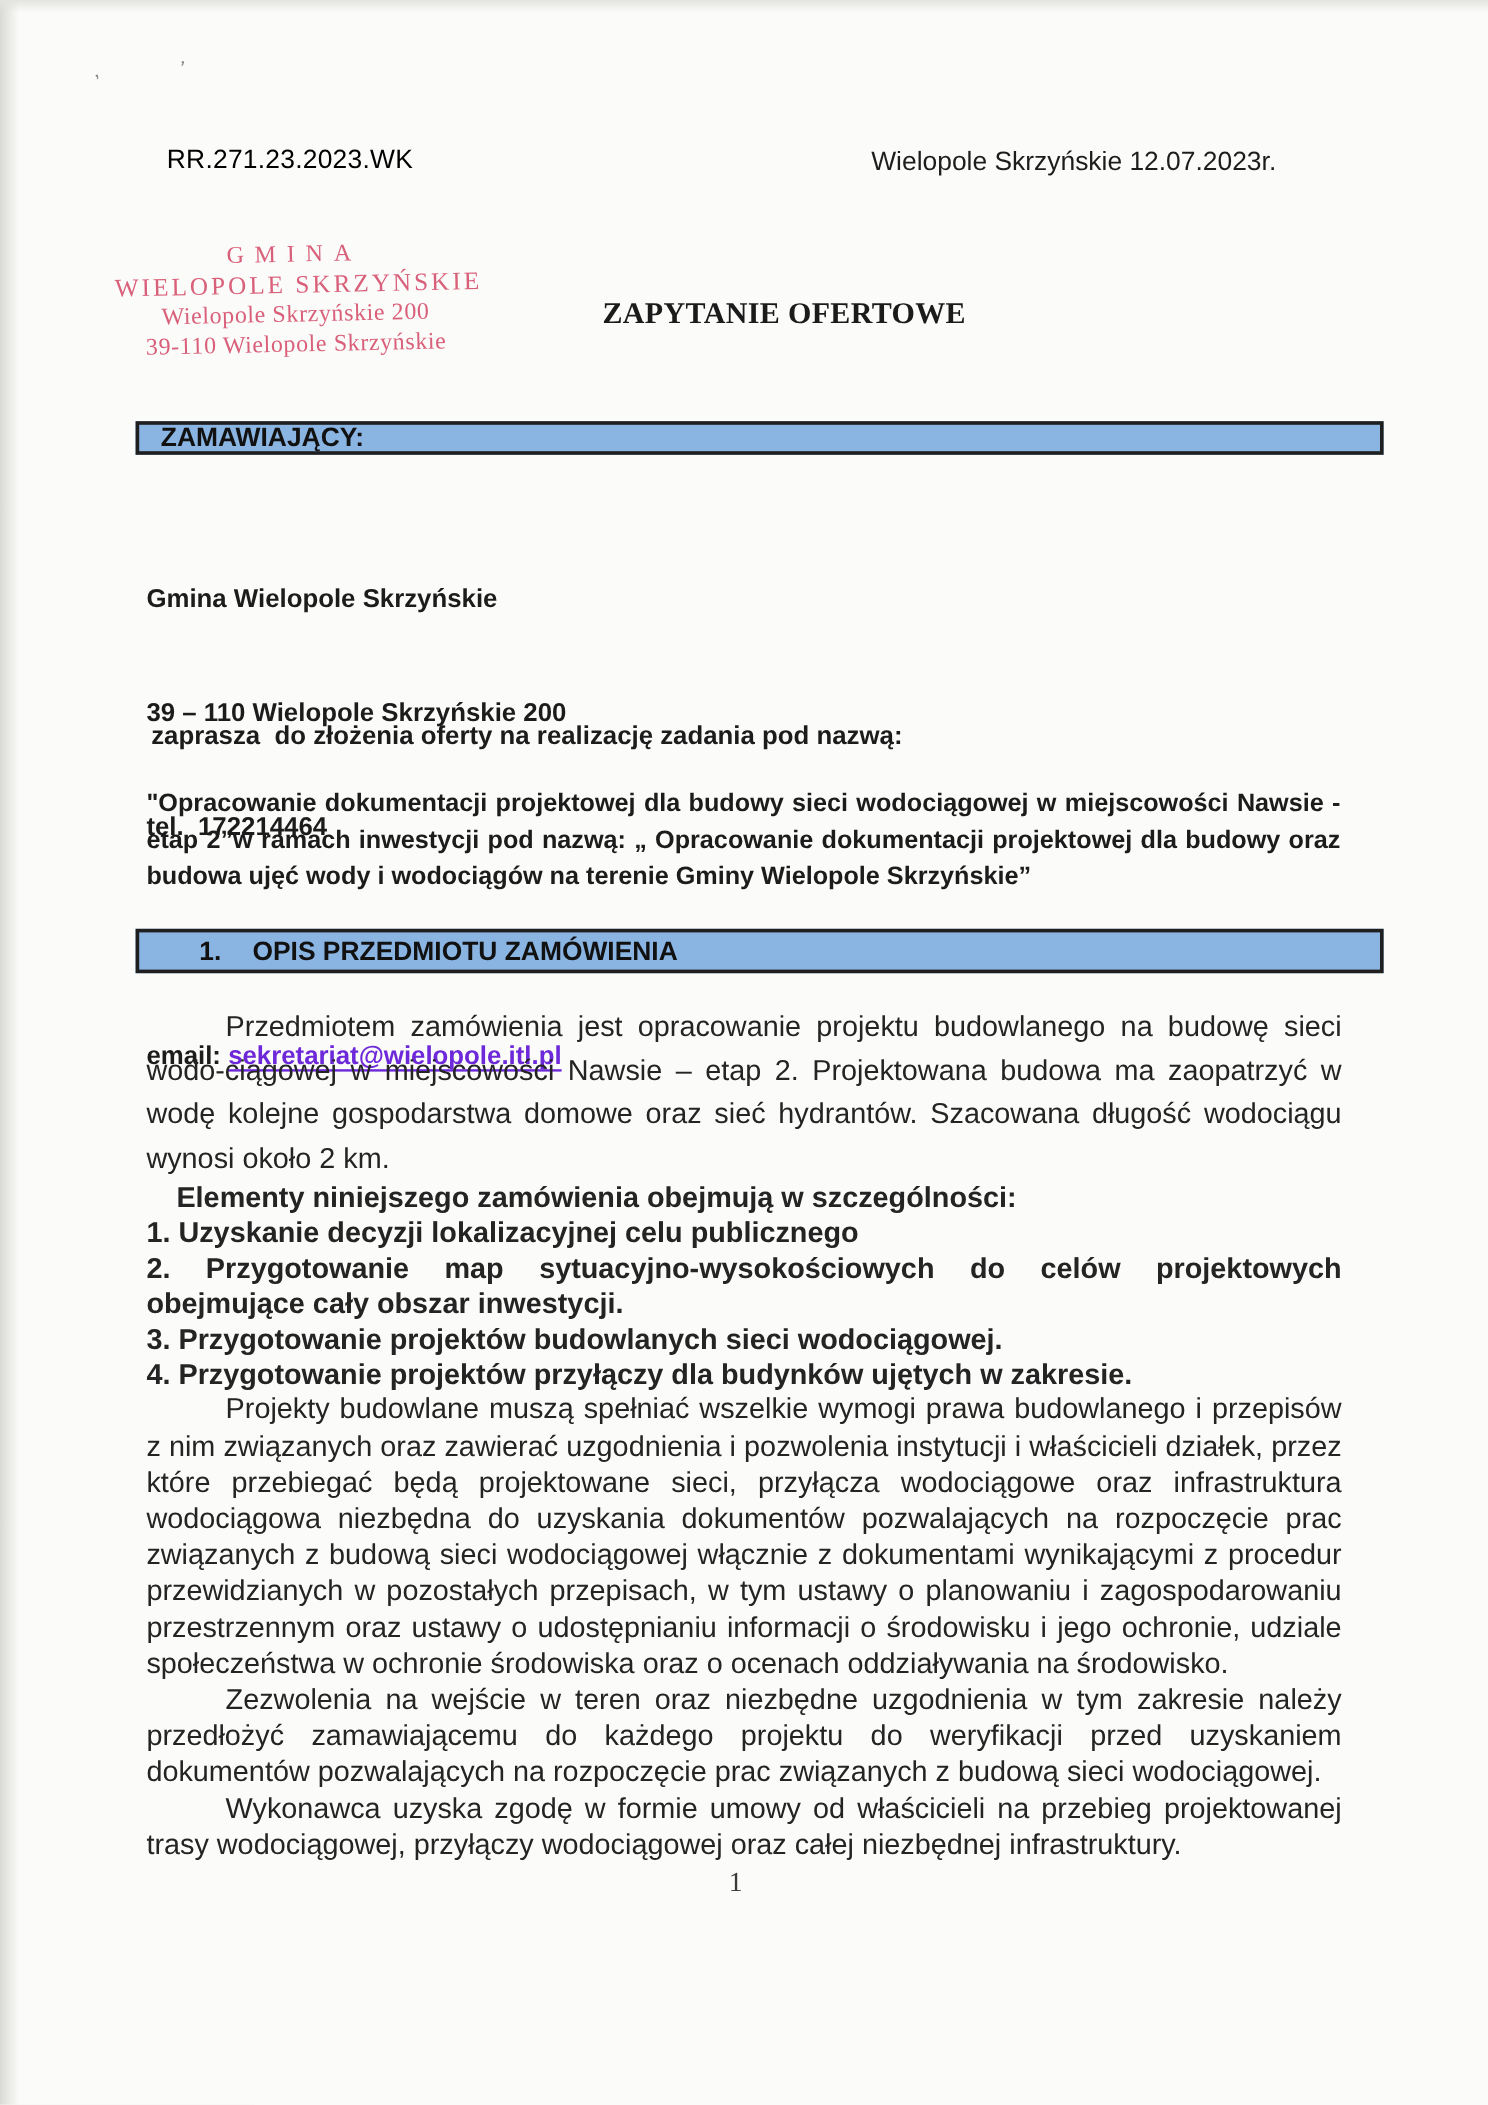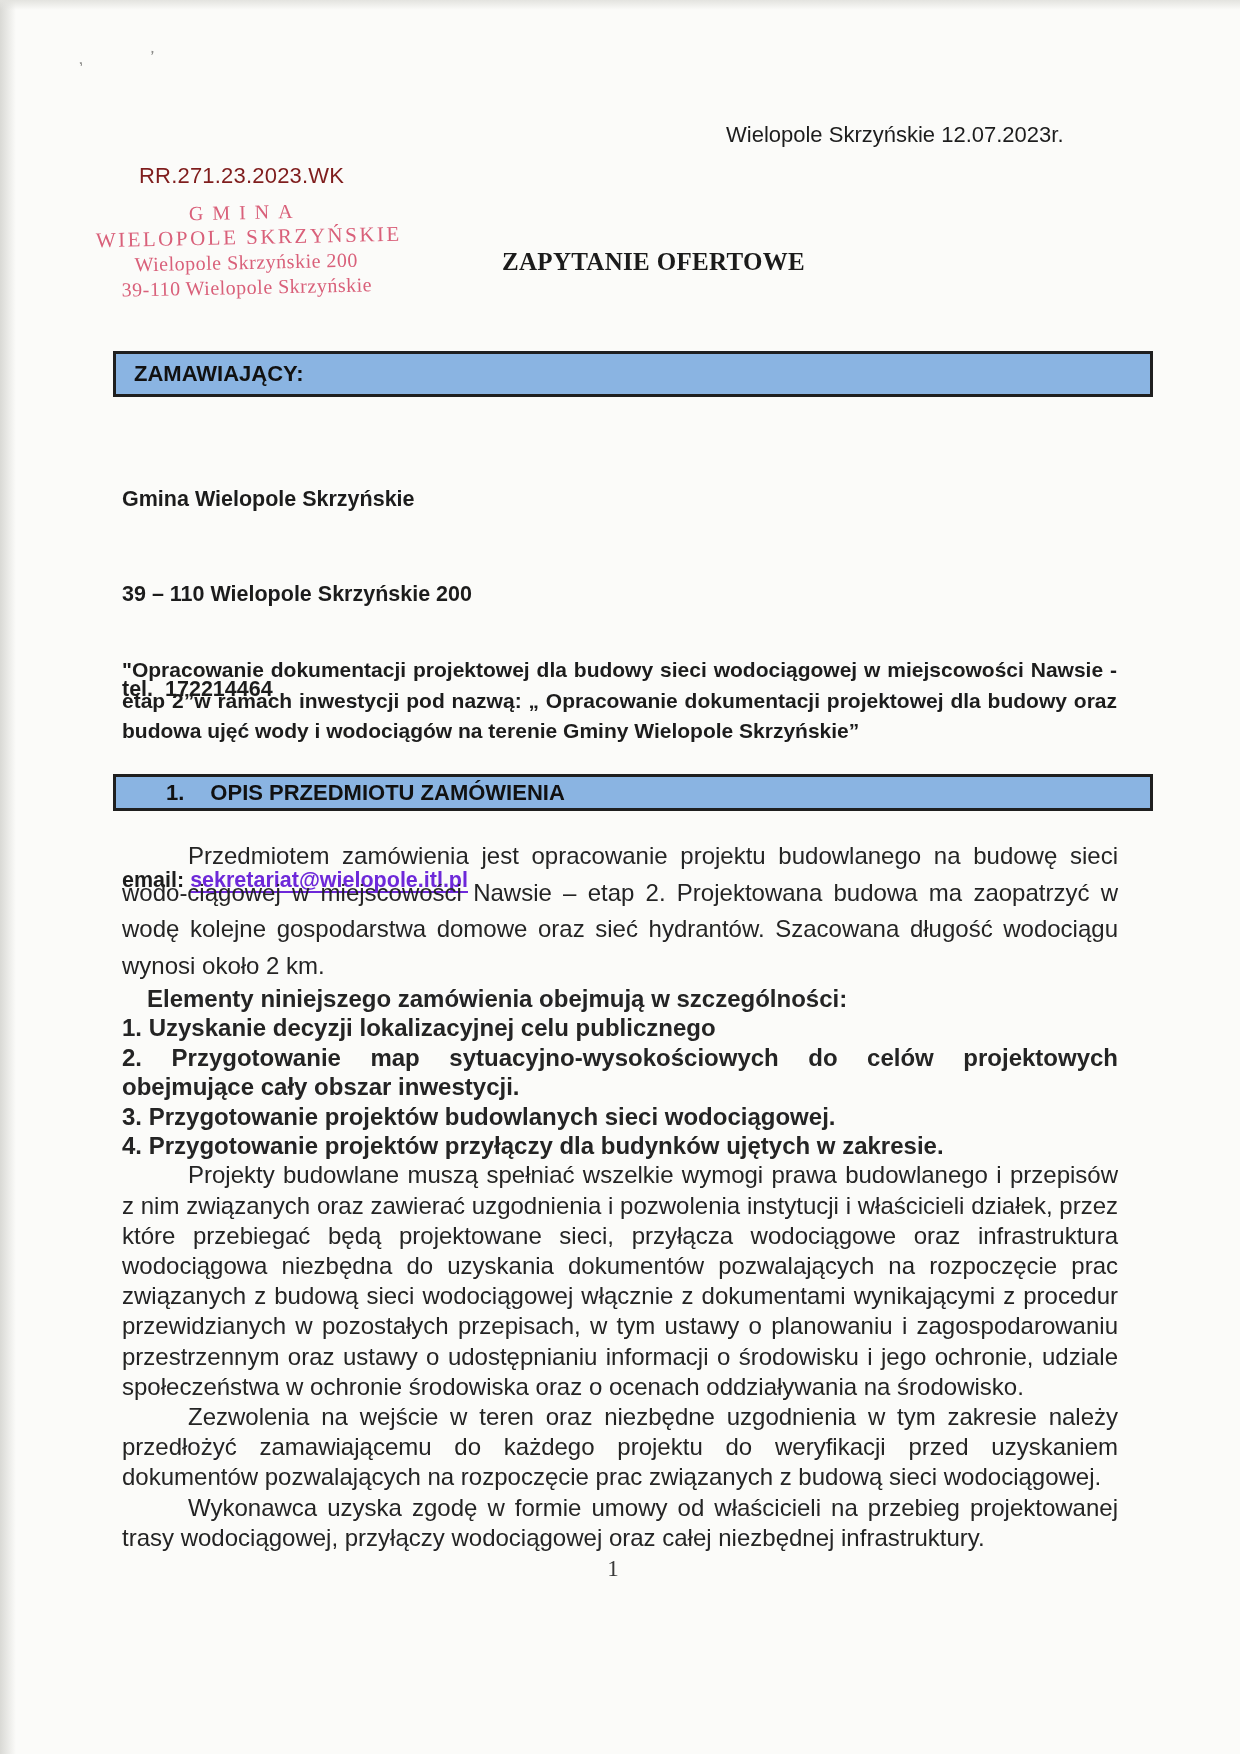--- a/index.html
+++ b/index.html
@@ -28,21 +28,21 @@
     position: absolute; left: 0; top: 0; right: 0; height: 10px;
     background: linear-gradient(to bottom, #e3e3df, rgba(251,251,249,0));
     pointer-events: none;
   }
   .speck { position: absolute; color: #8a8a88; font-size: 13px; font-weight: 700; }
   .speck.s1 { left: 78px; top: 52px; transform: rotate(-15deg); }
   .speck.s2 { left: 150px; top: 48px; transform: rotate(10deg); }
 
   .ref-number {
     position: absolute; left: 139px; top: 120px;
-    font-size: 22px; letter-spacing: 0.2px; color: #7f1d1d; margin-top: 43px;
+    font-size: 22px; letter-spacing: 0.2px; color: #000000;
   }
   .date-line {
     position: absolute; left: 726px; top: 122px;
     font-size: 22px; color: #1d1d1d;
   }
 
   .stamp {
     position: absolute; left: 96px; top: 200px; width: 300px;
     text-align: center;
     font-family: "Liberation Serif", serif;
@@ -63,21 +63,21 @@
   }
 
   .section-bar {
     position: absolute; left: 113px; width: 1040px;
     background: #8ab4e2;
     border: 3px solid #1f1f1f;
     box-sizing: border-box;
     display: flex; align-items: center;
     font-weight: 700; color: #111;
   }
-  .bar-zamawiajacy { top: 351px; height: 46px; font-size: 22px; padding-left: 18px; }
+  .bar-zamawiajacy { top: 351px; height: 28px; font-size: 22px; padding-left: 18px; }
   .bar-opis { top: 774px; height: 37px; font-size: 22px; }
   .bar-opis .num { padding-left: 50px; }
   .bar-opis .txt { padding-left: 26px; }
 
   .contact {
     position: absolute; left: 122px; top: 420px;
     font-size: 21.5px; font-weight: 700; color: #1c1c1c;
     line-height: 31.8px;
     white-space: pre-wrap;
   }
@@ -144,20 +144,21 @@
   </div>
 
   <div class="contact">
     <div>Gmina Wielopole Skrzyńskie</div>
     <div>39 – 110 Wielopole Skrzyńskie 200</div>
     <div>tel.  172214464</div>
     <div>fax. 172214830</div>
     <div><span>email: </span><span class="email-link">sekretariat@wielopole.itl.pl</span></div>
   </div>
 
+  <div class="invitation">zaprasza  do złożenia oferty na realizację zadania pod nazwą:</div>
 
   <div class="task-name">"Opracowanie dokumentacji projektowej dla budowy sieci wodociągowej w miejscowości Nawsie - etap 2”w ramach inwestycji pod nazwą: „ Opracowanie dokumentacji projektowej dla budowy oraz budowa ujęć wody i wodociągów na terenie Gminy Wielopole Skrzyńskie”</div>
 
   <div class="section-bar bar-opis">
     <span class="num">1.</span>
     <span class="txt">OPIS PRZEDMIOTU ZAMÓWIENIA</span>
   </div>
 
   <div class="main-body">
     <p class="p1">Przedmiotem zamówienia jest opracowanie projektu budowlanego na budowę sieci wodo-ciągowej w miejscowości Nawsie – etap 2. Projektowana budowa ma zaopatrzyć w wodę kolejne gospodarstwa domowe oraz sieć hydrantów. Szacowana długość wodociągu wynosi około 2 km.</p>

